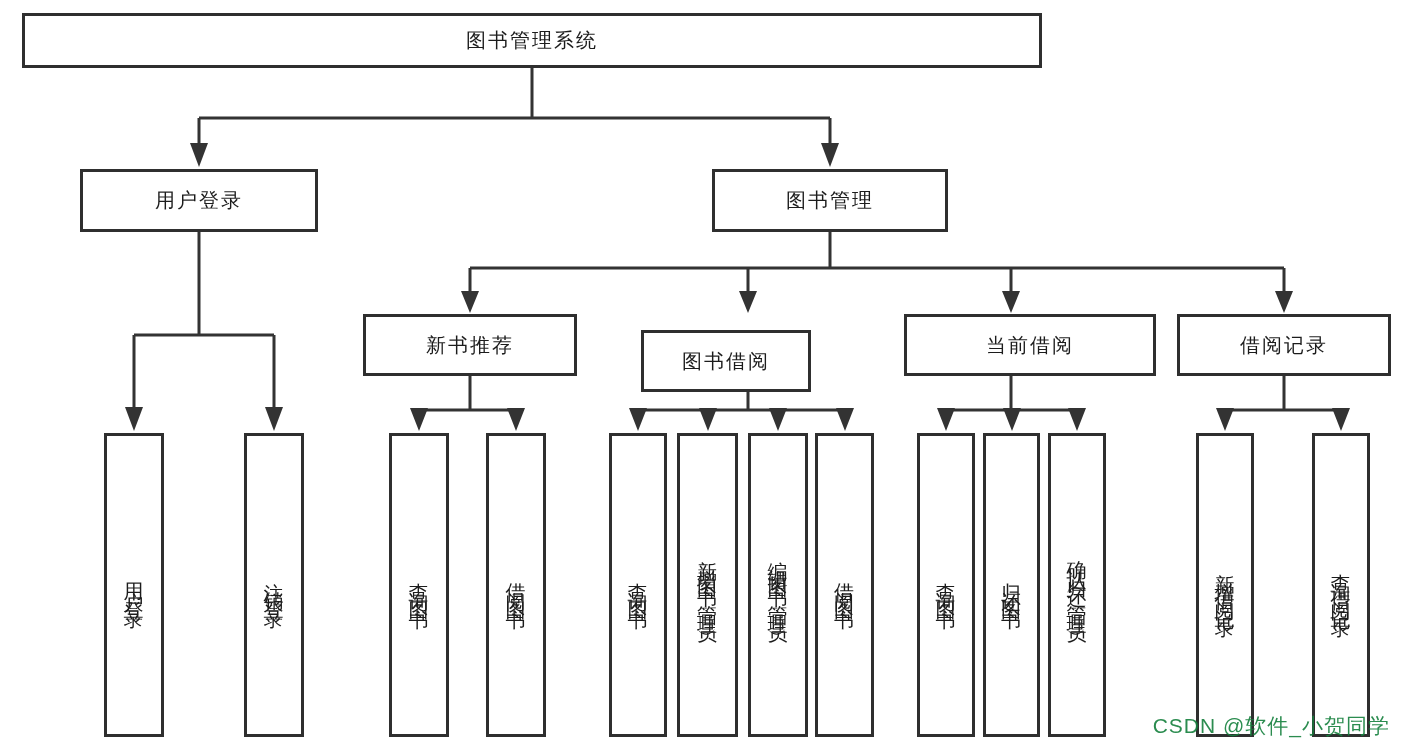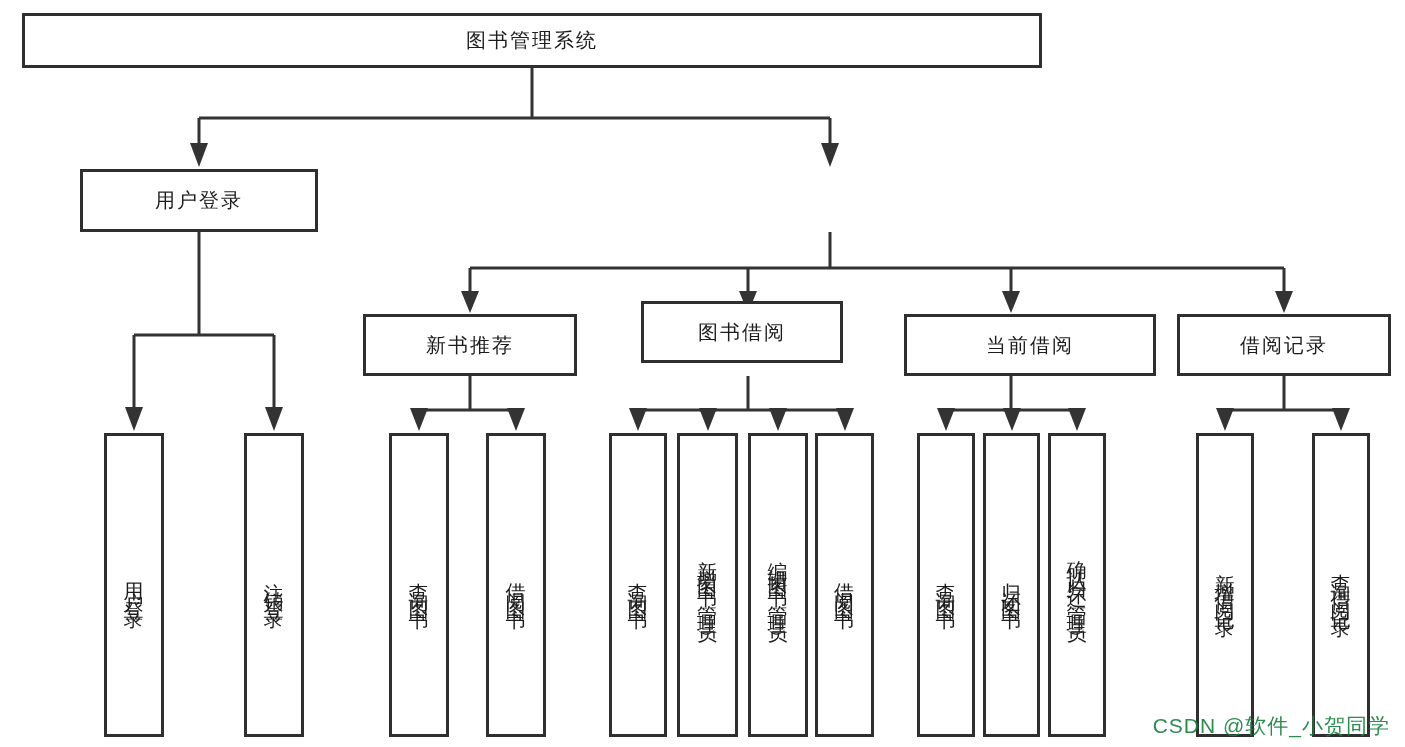--- a/index.html
+++ b/index.html
@@ -62,23 +62,24 @@
 
     <g>
       <path d="M1284 376 V410 M1225 410 H1341" stroke="#333333" stroke-width="3" fill="none"></path>
       <path d="M1216 408 L1234 408 L1225 431 Z M1332 408 L1350 408 L1341 431 Z" fill="#333333"></path>
     </g>
   </svg>
 
   <div class="box" style="left:22px;top:13px;width:1020px;height:55px">图书管理系统</div>
 
   <div class="box" style="left:80px;top:169px;width:238px;height:63px">用户登录</div>
+  <div class="box" style="left:712px;top:169px;width:236px;height:63px">图书管理</div>
 
   <div class="box" style="left:363px;top:314px;width:214px;height:62px">新书推荐</div>
-  <div class="box" style="left:641px;top:301px;width:202px;height:62px">图书借阅</div>
+  <div class="box" style="left:641px;top:330px;width:170px;height:62px">图书借阅</div>
   <div class="box" style="left:904px;top:314px;width:252px;height:62px">当前借阅</div>
   <div class="box" style="left:1177px;top:314px;width:214px;height:62px">借阅记录</div>
 
   <div class="box vbox" style="left:104px;top:433px;width:60px;height:304px">用户登录</div>
   <div class="box vbox" style="left:244px;top:433px;width:60px;height:304px">注销登录</div>
 
   <div class="box vbox" style="left:389px;top:433px;width:60px;height:304px">查询图书</div>
   <div class="box vbox" style="left:486px;top:433px;width:60px;height:304px">借阅图书</div>
 
   <div class="box vbox" style="left:609px;top:433px;width:58px;height:304px">查询图书</div>

